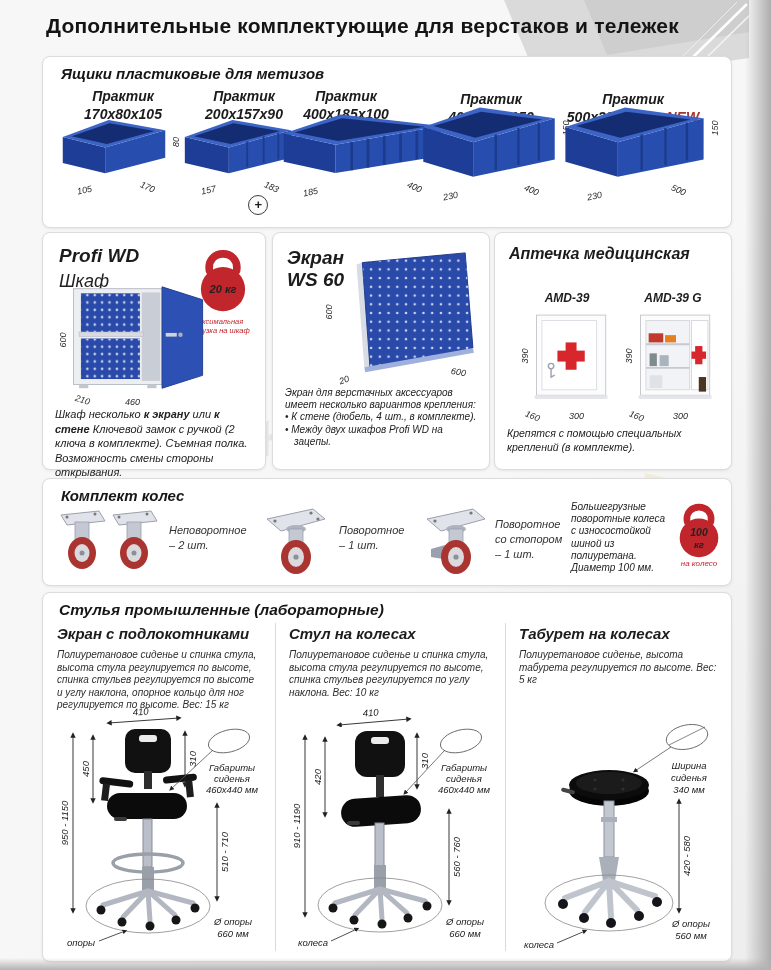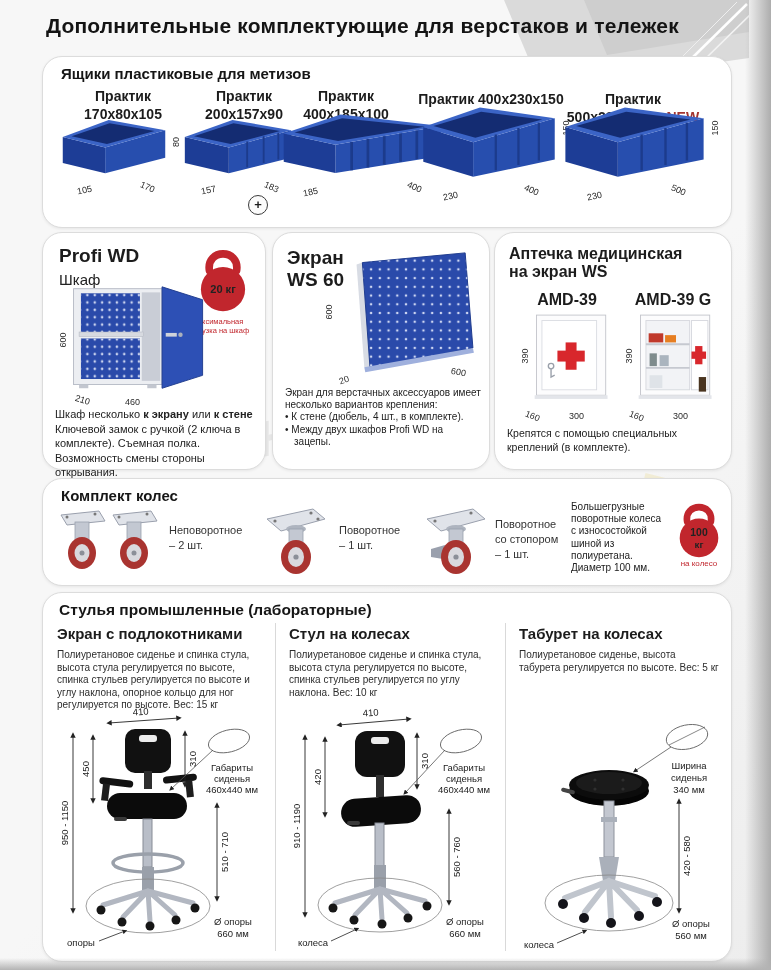--- a/index.html
+++ b/index.html
@@ -6,40 +6,40 @@
   .stage{position:relative;width:771px;height:970px;overflow:hidden;
          font-family:"Liberation Sans",sans-serif;color:#1c1c1c;
          background:linear-gradient(135deg,#f7f7f7 55%,#ededed 100%);}
   .edge-right{position:absolute;right:0;top:0;width:26px;height:100%;
          background:linear-gradient(90deg,rgba(160,160,160,0),#adadad);z-index:40;}
   .edge-bottom{position:absolute;left:0;bottom:0;width:100%;height:12px;
          background:linear-gradient(180deg,rgba(160,160,160,0),#b3b3b3);z-index:40;}
   .page-title{position:absolute;left:46px;top:14px;font-size:21px;font-weight:bold;
          letter-spacing:.2px;color:#141414;z-index:5;}
   .deco{position:absolute;right:22px;top:0;z-index:1;}
-  .card{position:absolute;background:#fff;border:1px solid #dcdcdc;border-radius:20px;
-        box-shadow:0 1px 3px rgba(0,0,0,.07);z-index:3;}
+  .card{position:absolute;background:#fff;border:1px solid #dcdcdc;border-radius:8px;
+        box-shadow:0 1px 3px rgba(0,0,0,.07);z-index:3;font-style:italic;}
   .card-title{position:absolute;font-size:15px;font-weight:bold;color:#161616;}
   .bin-label{position:absolute;font-size:14px;font-weight:bold;text-align:center;line-height:1.3;}
   .bin-label .line:empty{display:none;}
   .new-badge{color:#a23530;font-weight:bold;margin-left:14px;}
   .new-badge:empty{display:none;}
   .binwrap{position:absolute;}
   .dim{position:absolute;font-size:9px;color:#2b2b2b;white-space:nowrap;}
   .dim-rot{transform:rotate(-90deg);transform-origin:center;}
   .opt-plus{position:absolute;width:18px;height:18px;border:1.6px solid #3b3b3b;border-radius:50%;
             text-align:center;line-height:17px;font-size:13px;font-weight:bold;background:#fbfbfb;}
   .opt-text{position:absolute;font-size:11px;font-weight:bold;line-height:1.3;}
   .panel-title{position:absolute;font-size:19px;font-weight:bold;line-height:1.15;}
-  .panel-sub{position:absolute;font-size:15px;color:#222;}
+  .panel-sub{position:absolute;font-size:18px;color:#222;}
   .kb-caption{position:absolute;font-size:7.5px;color:#c1262d;text-align:center;line-height:1.25;}
   .body-text{position:absolute;font-size:11px;line-height:1.32;color:#222;}
   .body-text b{font-weight:bold;}
   .bullet{padding-left:9px;text-indent:-9px;}
-  .model-name{position:absolute;font-size:16px;font-weight:bold;text-align:center;}
+  .model-name{position:absolute;font-size:12px;font-weight:bold;text-align:center;}
   .wheel-label{position:absolute;font-size:11px;color:#333;line-height:1.35;}
   .wheel-label .line:empty{display:none;}
   .col-head{position:absolute;font-size:15px;font-weight:bold;}
   .col-desc{position:absolute;font-size:10px;line-height:1.26;color:#2d2d2d;}
   .divider{position:absolute;width:1px;background:#d9d9d9;}
   .wm{position:absolute;font-weight:bold;color:rgba(150,150,150,.16);z-index:2;
       transform:rotate(-11deg);letter-spacing:4px;font-style:italic;}
   .wm-sub{position:absolute;font-size:12px;color:rgba(150,170,90,.32);z-index:2;
       transform:rotate(-11deg);letter-spacing:7px;font-weight:bold;}
   .ytile{position:absolute;background:rgba(228,198,70,.18);transform:rotate(14deg);z-index:2;}
@@ -224,21 +224,20 @@
     <div class="body-text" style="left:12px;top:154px;width:196px;font-size:10px;line-height:1.22;">
       <div>Экран для верстачных аксессуаров имеет несколько вариантов крепления:</div>
       <div class="bullet">• К стене (дюбель, 4 шт., в комплекте).</div>
       <div class="bullet">• Между двух шкафов Profi WD на зацепы.</div>
     </div>
   </div>
 
   <div class="card" style="left:494px;top:232px;width:236px;height:236px;">
     <div class="panel-title" style="left:14px;top:12px;font-size:16px;">
       <div>Аптечка медицинская</div>
-      <div>на экран WS</div>
     </div>
     <div class="model-name" style="left:22px;top:58px;width:100px;">AMD-39</div>
     <div class="model-name" style="left:126px;top:58px;width:104px;">AMD-39 G</div>
 
     <div class="binwrap" style="left:22px;top:74px;width:104px;height:114px;">
       <svg style="position:absolute;left:14px;top:2px;" width="82" height="96" viewBox="0 0 90 104">
         <rect x="6" y="6" width="76" height="88" fill="#fcfcfd" stroke="#c3c5cb"></rect>
         <rect x="12" y="12" width="60" height="76" fill="#ffffff" stroke="#dadce2"></rect>
         <rect x="38" y="36" width="12" height="30" fill="#d8272c"></rect>
         <rect x="29" y="45" width="30" height="12" fill="#d8272c"></rect>

